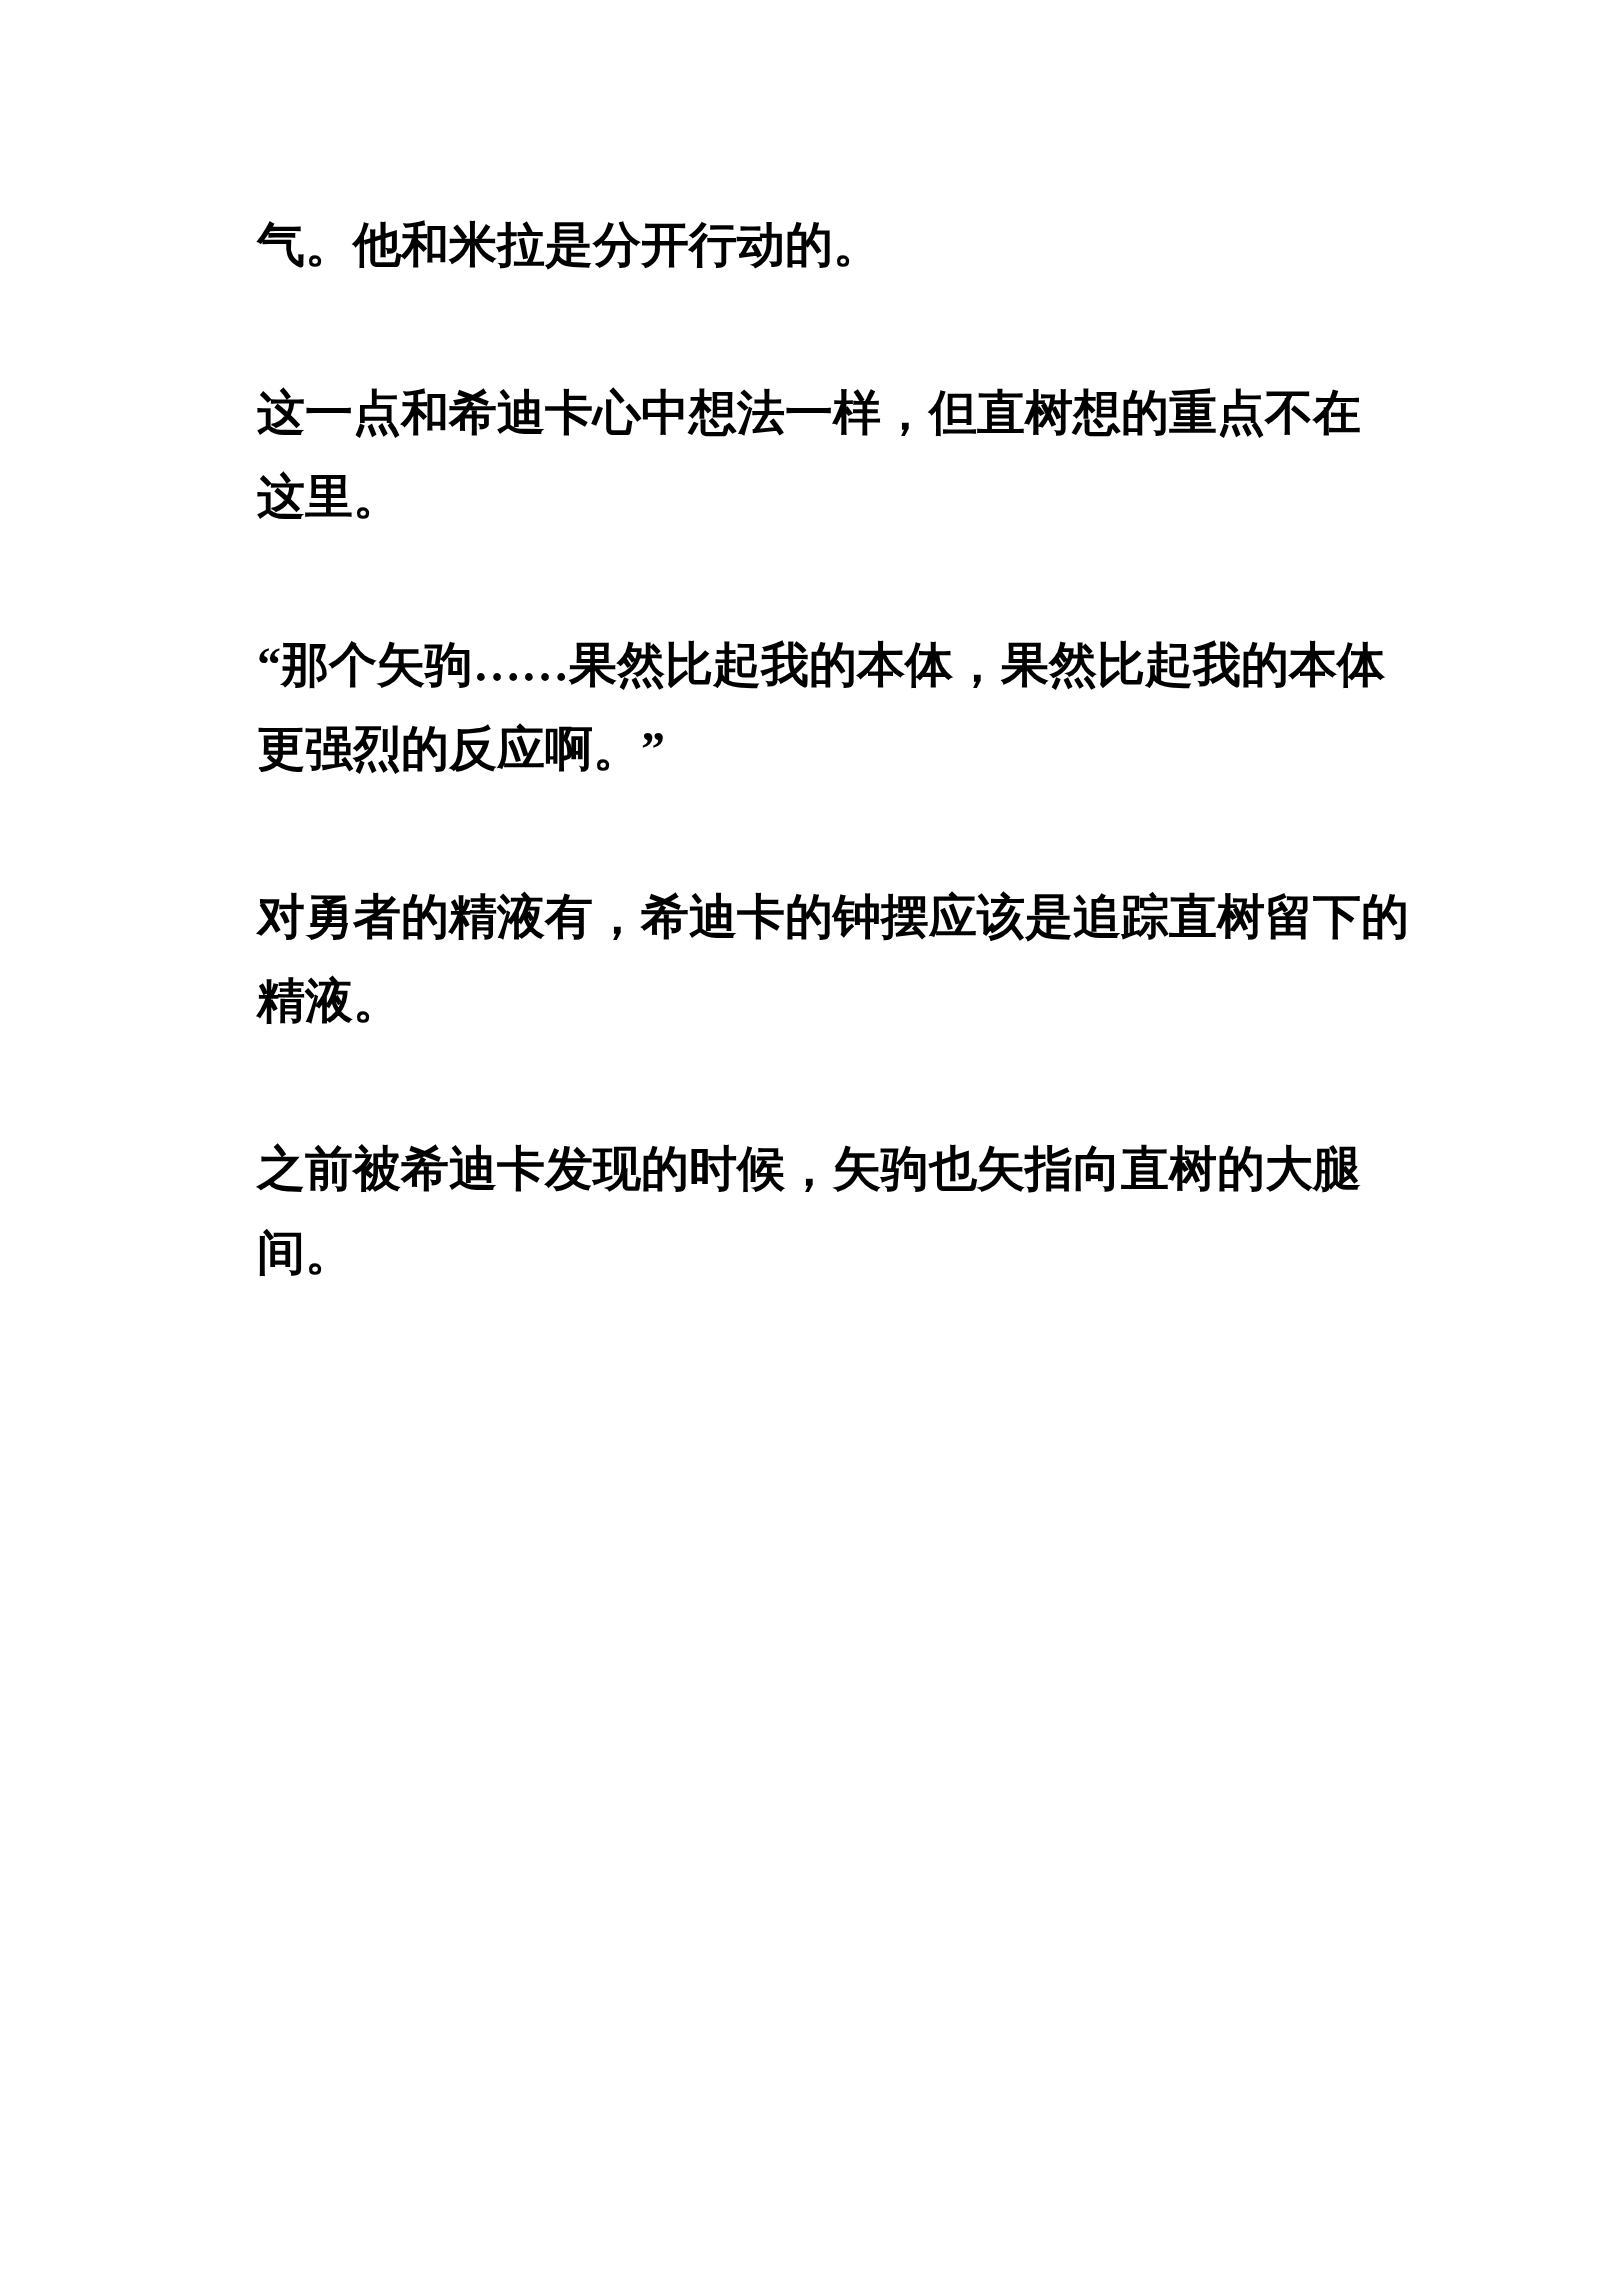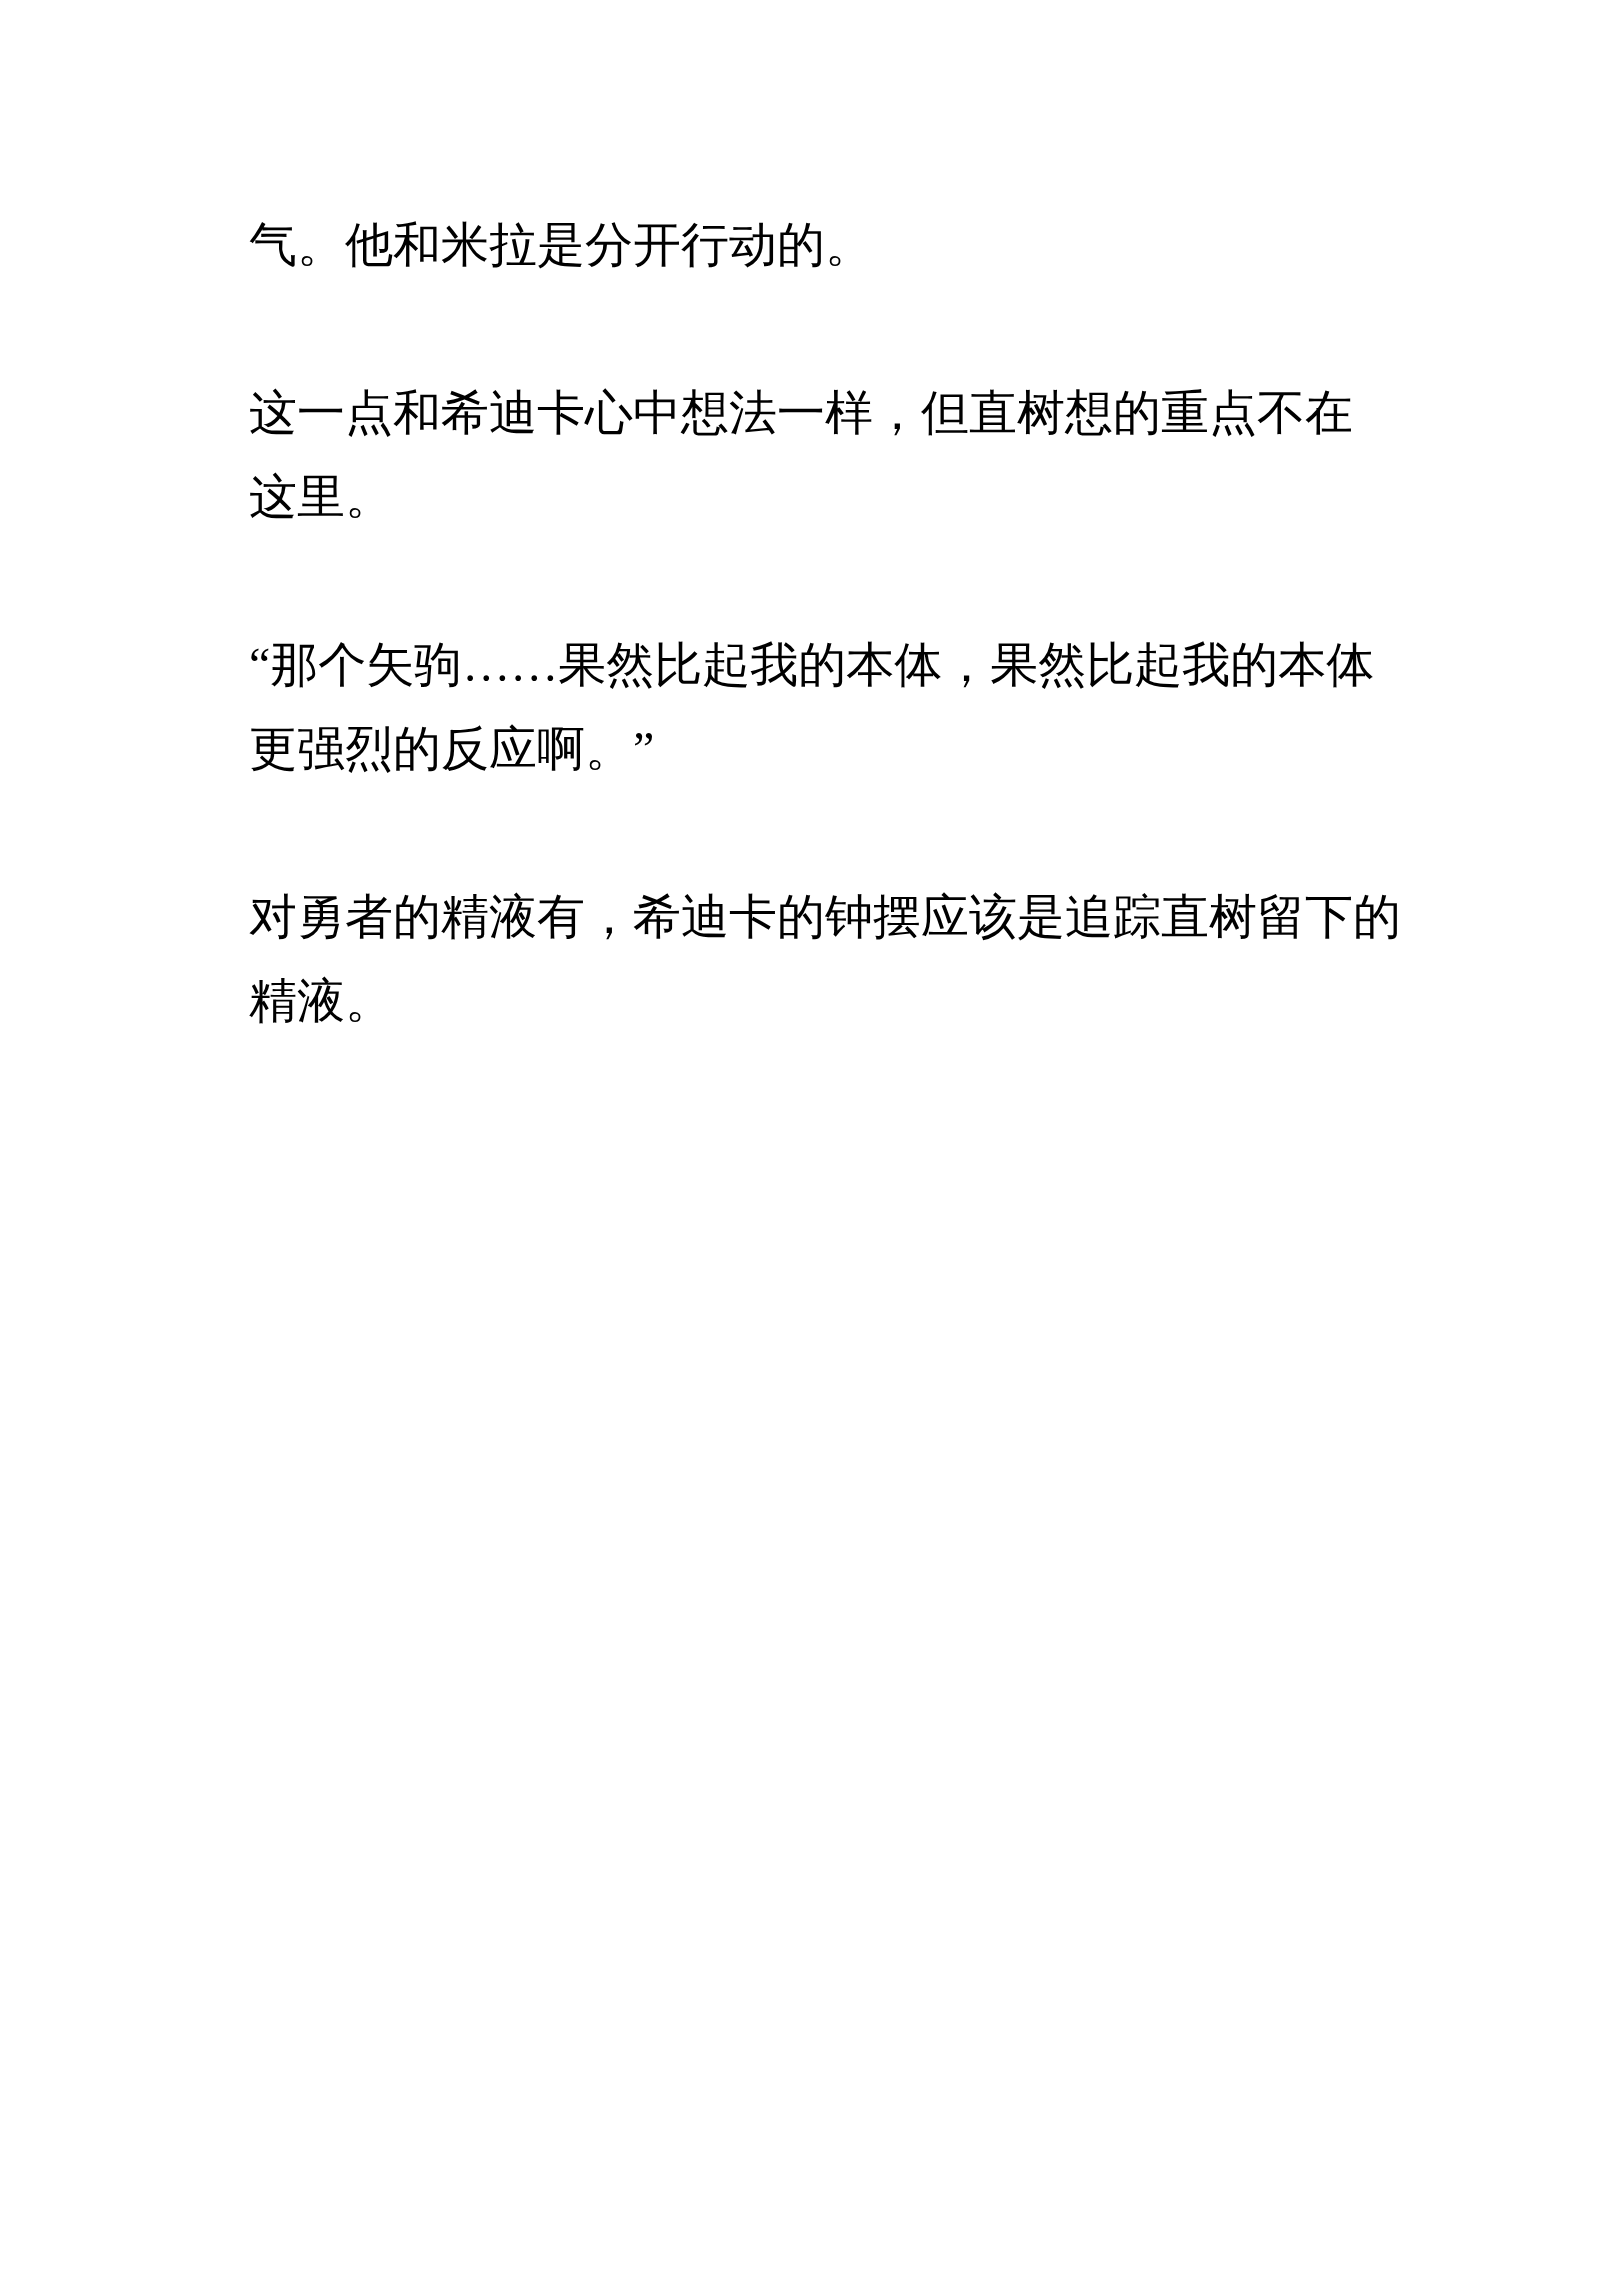--- a/index.html
+++ b/index.html
@@ -16,23 +16,24 @@
   .page {
     position: absolute;
     left: 0;
     top: 0;
     width: 1623px;
     height: 2295px;
     background: #ffffff;
   }
   .text-block {
     position: absolute;
-    left: 249px;
+    left: 257px;
     top: 203px;
     width: 1153px;
+    font-weight: bold;
   }
   .para {
     margin: 0 0 84px 0;
     padding: 0;
     font-size: 48px;
     line-height: 84px;
     color: #000000;
     text-align: justify;
     letter-spacing: 0;
     white-space: pre-line; 
@@ -47,15 +48,17 @@
 
 <div class="page">
   <div class="text-block">
     <p class="para">气。他和米拉是分开行动的。</p>
     <p class="para">这一点和希迪卡心中想法一样，但直树想的重点不在
 这里。</p>
     <p class="para">“那个矢驹……果然比起我的本体，果然比起我的本体
 更强烈的反应啊。”</p>
     <p class="para">对勇者的精液有，希迪卡的钟摆应该是追踪直树留下的
 精液。</p>
+    <p class="para">之前被希迪卡发现的时候，矢驹也矢指向直树的大腿
+间。</p>
   </div>
 </div>
 
 
 </body></html>

